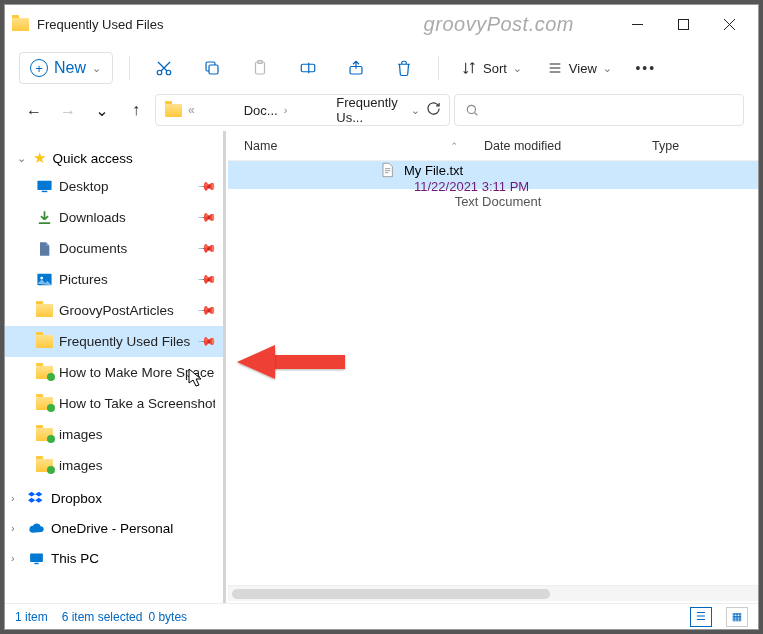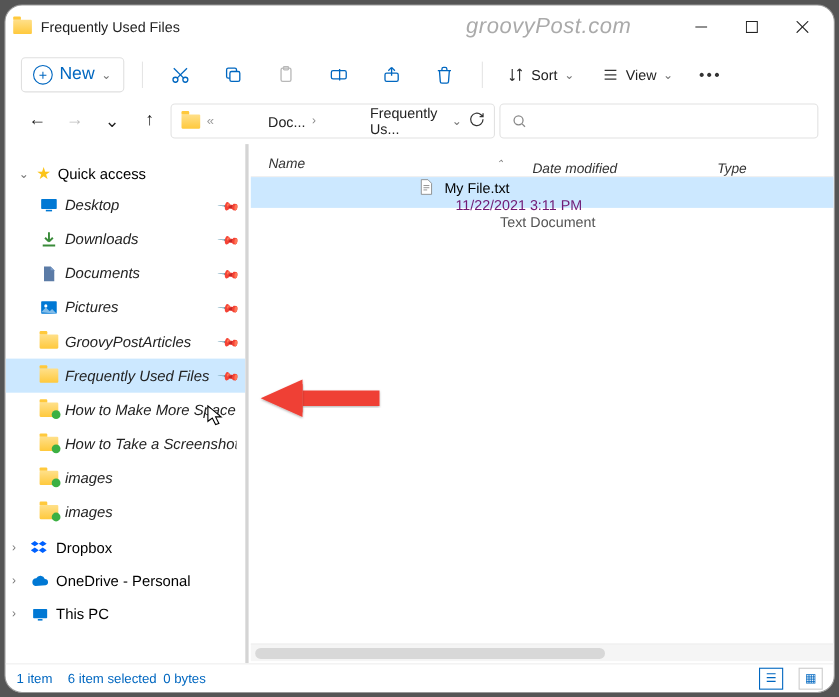--- a/index.html
+++ b/index.html
@@ -1,17 +1,17 @@
 <!DOCTYPE html>
 <html><head>
   <meta charset="utf-8">
   <style>
     * { margin:0; padding:0; box-sizing:border-box; font-family:"Segoe UI",Tahoma,sans-serif; }
     body { background:#555; width:763px; height:634px; padding:4px; }
-    .win { background:#fff; width:755px; height:626px; border:1px solid #999; border-radius:16px; display:flex; flex-direction:column; overflow:hidden; position:relative; }
+    .win { background:#fff; width:755px; height:626px; border:1px solid #999; border-radius:0; display:flex; flex-direction:column; overflow:hidden; position:relative; }
     .titlebar { height:38px; display:flex; align-items:center; padding:0 6px; }
     .titlebar .ti { margin-left:8px; font-size:13px; color:#222; }
     .titlebar .sp { flex:1; }
     .wm { color:#aaa; font-size:20px; font-style:italic; letter-spacing:0.5px; margin-right:40px; }
     .winbtn { width:46px; height:32px; display:flex; align-items:center; justify-content:center; color:#222; }
     .toolbar { height:50px; display:flex; align-items:center; gap:12px; padding:0 14px; }
     .newbtn { display:flex; align-items:center; gap:6px; height:32px; padding:0 10px; border:1px solid #e0e0e0; border-radius:4px; color:#0067c0; }
     .newbtn .circ { width:18px; height:18px; border:1.4px solid #0067c0; border-radius:50%; display:flex; align-items:center; justify-content:center; font-size:13px; line-height:1; }
     .tool { width:36px; height:36px; display:flex; align-items:center; justify-content:center; color:#0067c0; }
     .tool.d { color:#b8b8b8; }
@@ -28,29 +28,29 @@
     .gt { color:#888; font-size:11px; }
     .refresh { margin-left:auto; color:#333; }
     .search { width:290px; height:32px; border:1px solid #e2e2e2; border-radius:4px; display:none; align-items:center; padding:0 10px; gap:8px; }
     .search.s { display:flex; }
     .search input { border:none; outline:none; font-size:13px; flex:1; color:#666; }
     .body { flex:1; display:flex; overflow:hidden; }
     .pane { width:218px; padding-top:14px; font-size:13.5px; overflow:hidden; }
     .qa { display:flex; align-items:center; gap:6px; padding:4px 6px 4px 12px; }
     .chev { font-size:11px; color:#777; width:10px; }
     .star { color:#fcc419; font-size:15px; }
-    .item { height:31px; display:flex; align-items:center; gap:6px; padding-left:30px; padding-right:8px; position:relative;font-style:italic; }
+    .item { height:31px; display:flex; align-items:center; gap:6px; padding-left:30px; padding-right:8px; position:relative; }
     .item.sel { background:#cce8ff; }
     .item .lbl { flex:1; white-space:nowrap; overflow:hidden; text-overflow:clip; color:#222; }
     .pin { color:#888; font-size:12px; transform:rotate(45deg); }
     .ico { width:18px; height:18px; display:flex; align-items:center; justify-content:center; flex-shrink:0; }
     .sect { display:flex; align-items:center; gap:6px; padding:8px 8px 4px 6px; }
     .splitter { width:3px; background:#d4d4d4; margin-right:2px; }
     .content { flex:1; display:flex; flex-direction:column; }
-    .cols { height:30px; display:flex; align-items:flex-end; font-size:12.5px; color:#333; border-bottom:1px solid #f0f0f0; padding-left:10px;font-style:italic; }
+    .cols { height:30px; display:flex; align-items:center; font-size:12.5px; color:#333; border-bottom:1px solid #f0f0f0; padding-left:10px; }
     .cols .c1 { width:240px; display:flex; align-items:center; gap:4px; }
     .cols .c2 { width:168px; }
     .cols .c3 { flex:1; }
     .colhdr { padding:4px 6px; }
     .sortarr { font-size:9px; color:#888; margin-left:auto; margin-right:20px; }
     .row { height:28px; display:flex; align-items:center; font-size:13px; padding-left:10px; }
     .row.sel { background:#cce8ff;flex-direction:column; }
     .row .c1 { width:240px; display:flex; align-items:center; gap:8px; }
     .row .c2 { width:168px; color:#701a75; }
     .row .c3 { flex:1; color:#555; }

